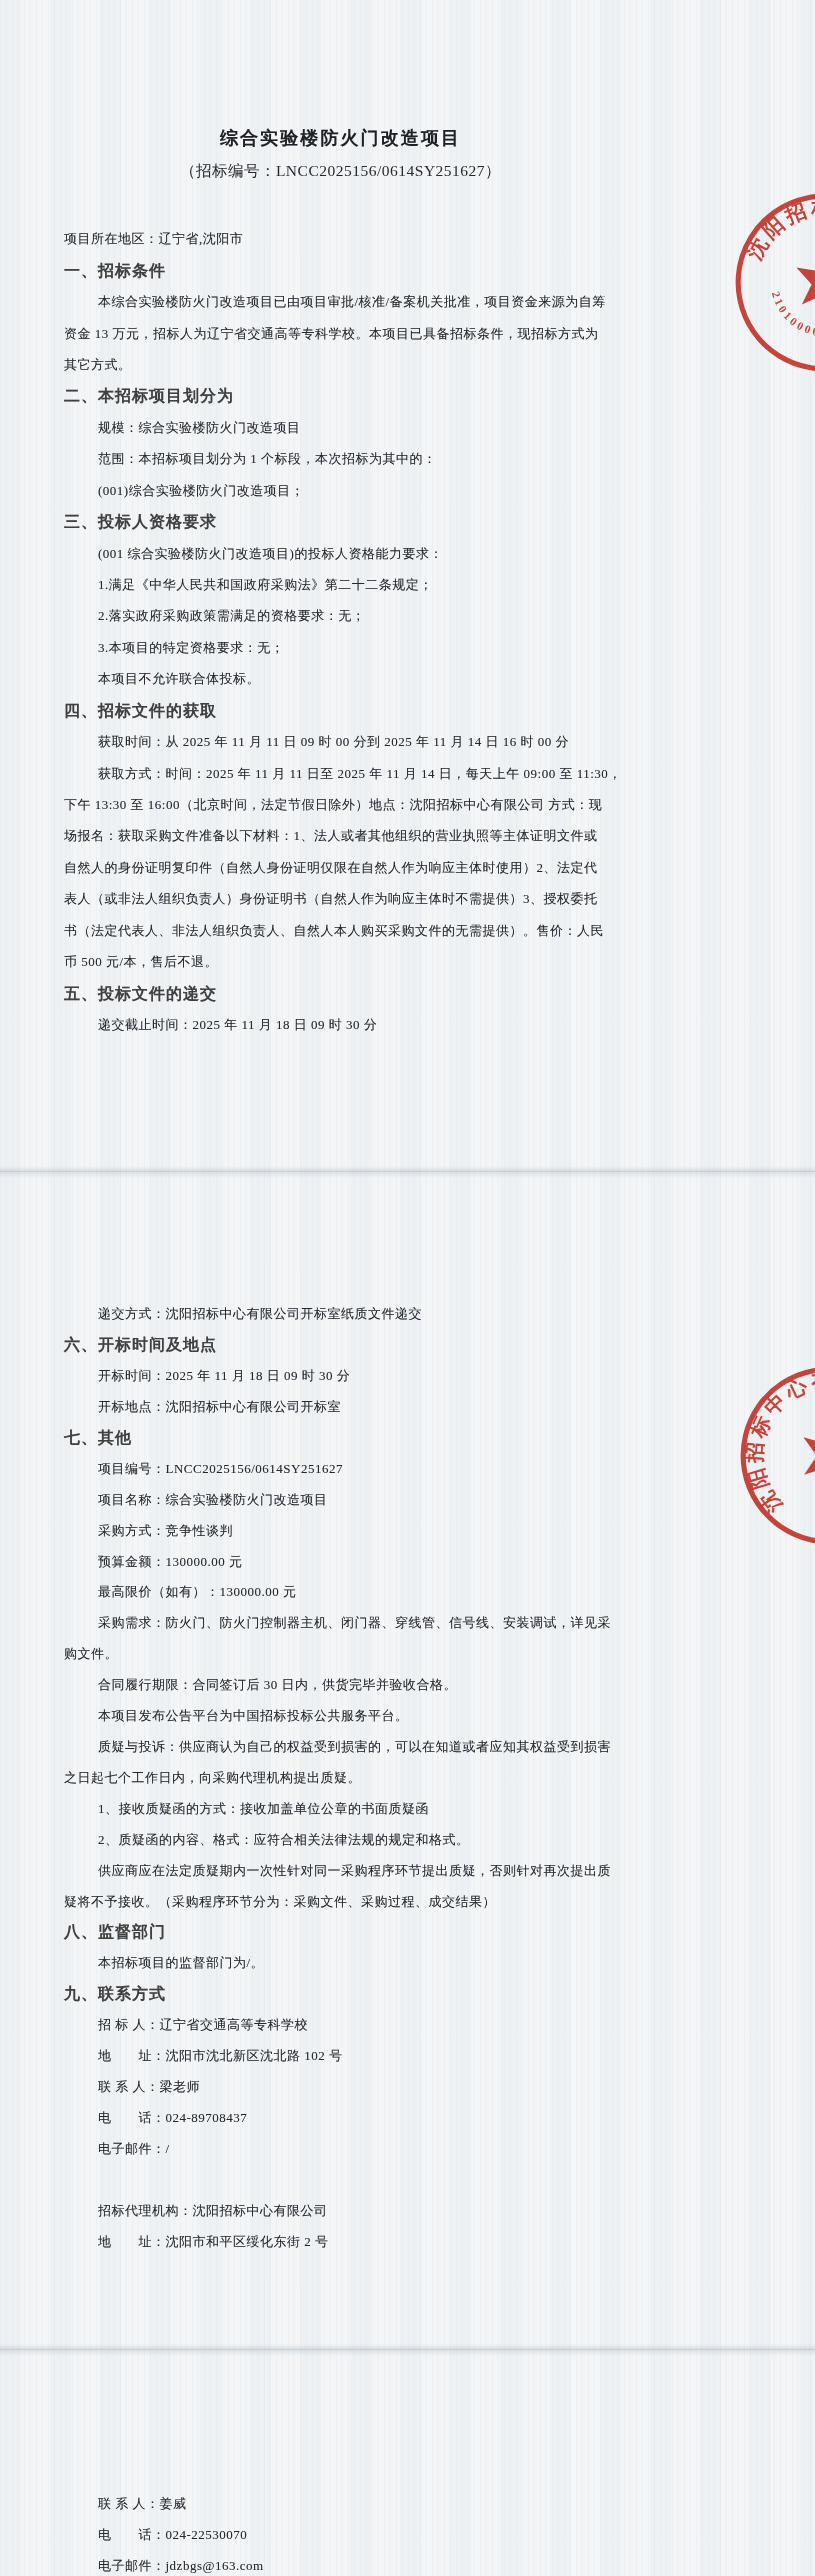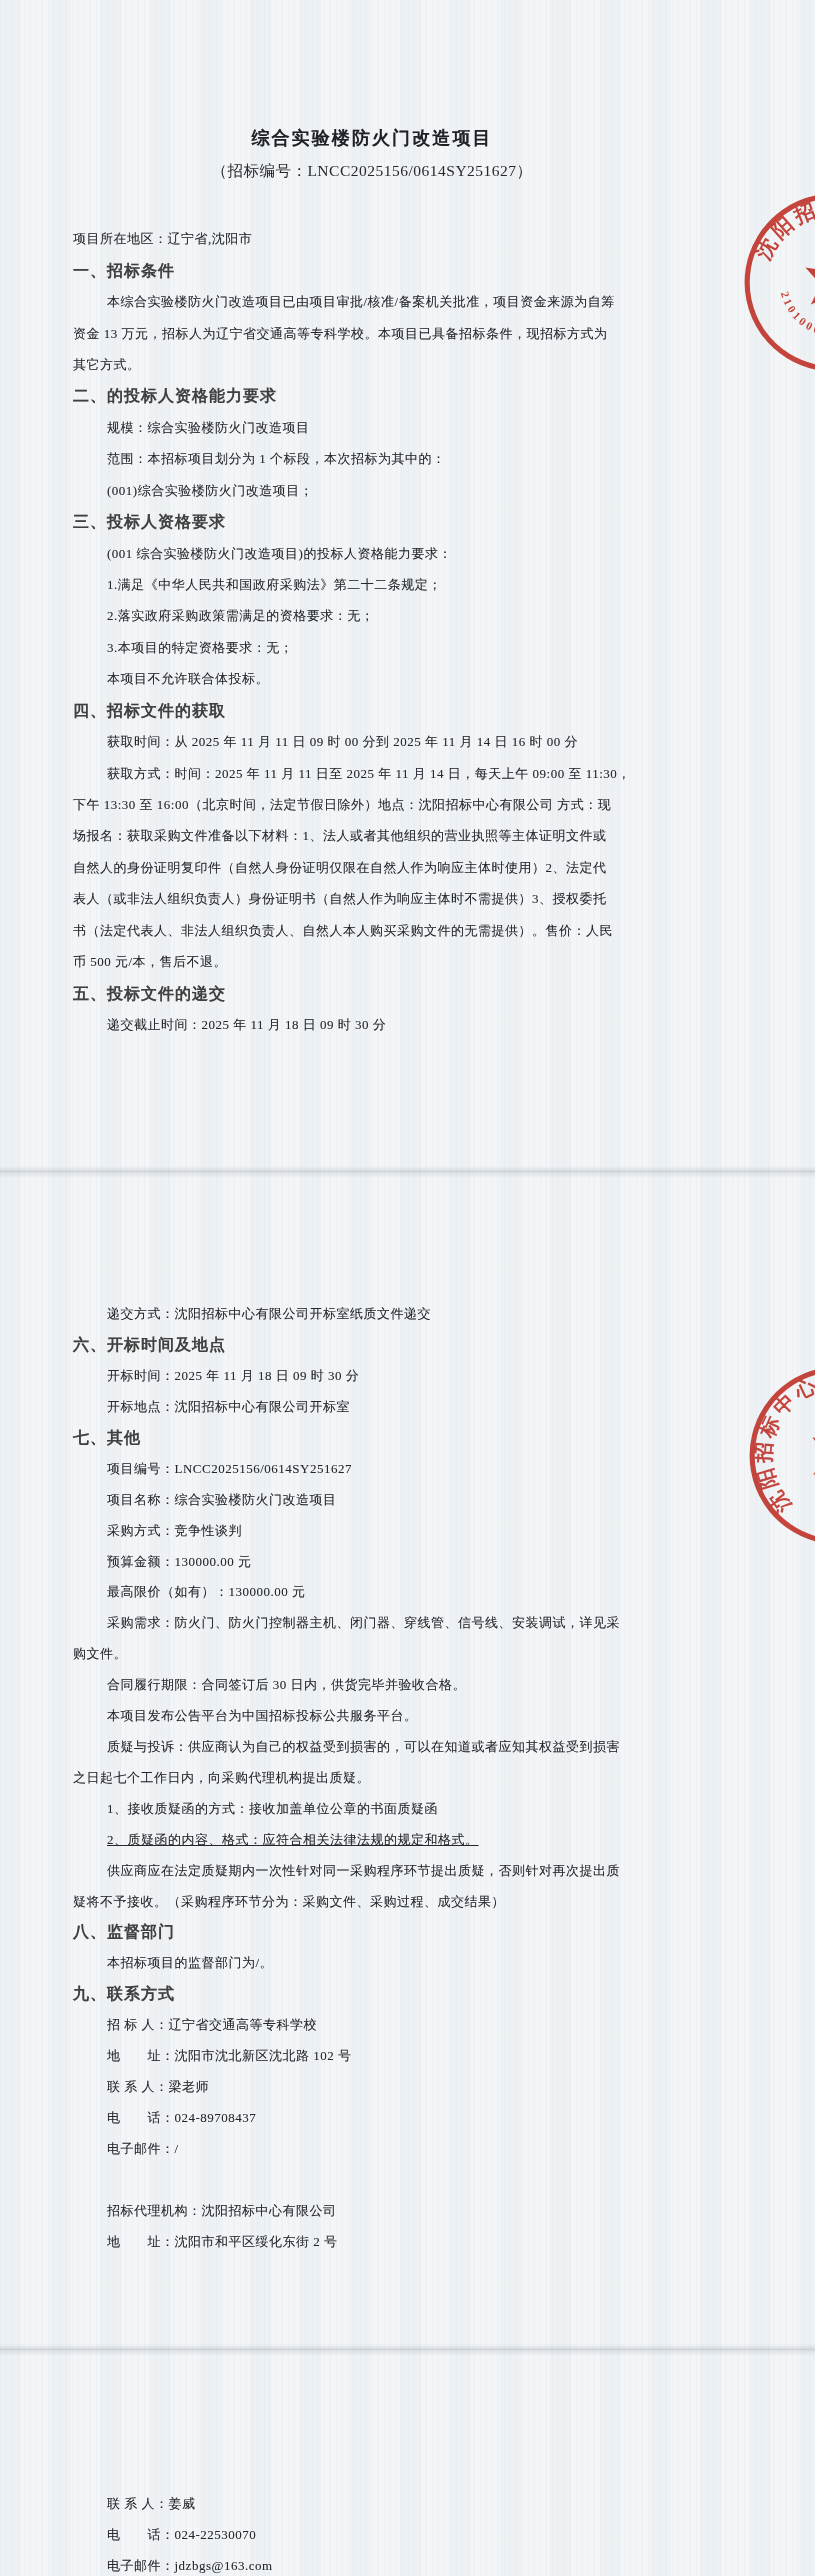--- a/index.html
+++ b/index.html
@@ -11,21 +11,21 @@
   
   .scan::before{
     content:"";position:absolute;inset:0;pointer-events:none;
     background:
       repeating-linear-gradient(90deg,
         rgba(173,196,210,.10) 0 1.5px, rgba(255,255,255,0) 1.5px 4.6px,
         rgba(188,203,214,.07) 4.6px 7.2px, rgba(255,255,255,0) 7.2px 12px),
       repeating-linear-gradient(90deg,
         rgba(140,170,190,.05) 0 21px, rgba(255,255,255,0) 21px 50px);
   }
-  .page{position:absolute;left:9px;width:681px;height:1178px;padding-left:45px;}
+  .page{position:absolute;left:0;width:681px;height:1178px;}
   .page1{top:0;}
   .page2{top:1178px;}
   .page3{top:2355px;}
 
   .ln{
     position:absolute;font-size:13px;line-height:20.6px;height:20.6px;
     color:#25272d;white-space:pre;letter-spacing:0.5px;
     text-shadow:0 0 0.5px rgba(40,44,52,.25);
   }
   .x1{left:64px;}
@@ -59,21 +59,21 @@
 
   <div class="page page1">
     <div class="title" style="top:126px;">综合实验楼防火门改造项目</div>
     <div class="subtitle" style="top:161px;">（招标编号：LNCC2025156/0614SY251627）</div>
 
     <div class="ln x1" style="top:229px;">项目所在地区：辽宁省,沈阳市</div>
     <div class="ln x1 h" style="top:261px;">一、招标条件</div>
     <div class="ln x2" style="top:292px;">本综合实验楼防火门改造项目已由项目审批/核准/备案机关批准，项目资金来源为自筹</div>
     <div class="ln x1" style="top:324px;">资金 13 万元，招标人为辽宁省交通高等专科学校。本项目已具备招标条件，现招标方式为</div>
     <div class="ln x1" style="top:355px;">其它方式。</div>
-    <div class="ln x1 h" style="top:386px;">二、的投标人资格能力要求</div>
+    <div class="ln x1 h" style="top:386px;">二、本招标项目划分为</div>
     <div class="ln x2" style="top:418px;">规模：综合实验楼防火门改造项目</div>
     <div class="ln x2" style="top:449px;">范围：本招标项目划分为 1 个标段，本次招标为其中的：</div>
     <div class="ln x2" style="top:481px;">(001)综合实验楼防火门改造项目；</div>
     <div class="ln x1 h" style="top:512px;">三、投标人资格要求</div>
     <div class="ln x2" style="top:544px;">(001 综合实验楼防火门改造项目)的投标人资格能力要求：</div>
     <div class="ln x2" style="top:575px;">1.满足《中华人民共和国政府采购法》第二十二条规定；</div>
     <div class="ln x2" style="top:606px;">2.落实政府采购政策需满足的资格要求：无；</div>
     <div class="ln x2" style="top:638px;">3.本项目的特定资格要求：无；</div>
     <div class="ln x2" style="top:669px;">本项目不允许联合体投标。</div>
     <div class="ln x1 h" style="top:701px;">四、招标文件的获取</div>
@@ -121,21 +121,21 @@
     <div class="ln x2" style="top:343px;">采购方式：竞争性谈判</div>
     <div class="ln x2" style="top:374px;">预算金额：130000.00 元</div>
     <div class="ln x2" style="top:404px;">最高限价（如有）：130000.00 元</div>
     <div class="ln x2" style="top:435px;">采购需求：防火门、防火门控制器主机、闭门器、穿线管、信号线、安装调试，详见采</div>
     <div class="ln x1" style="top:466px;">购文件。</div>
     <div class="ln x2" style="top:497px;">合同履行期限：合同签订后 30 日内，供货完毕并验收合格。</div>
     <div class="ln x2" style="top:528px;text-align:center;">本项目发布公告平台为中国招标投标公共服务平台。</div>
     <div class="ln x2" style="top:559px;">质疑与投诉：供应商认为自己的权益受到损害的，可以在知道或者应知其权益受到损害</div>
     <div class="ln x1" style="top:590px;">之日起七个工作日内，向采购代理机构提出质疑。</div>
     <div class="ln x2" style="top:621px;">1、接收质疑函的方式：接收加盖单位公章的书面质疑函</div>
-    <div class="ln x2" style="top:652px;text-decoration:underline;">2、质疑函的内容、格式：应符合相关法律法规的规定和格式。</div>
+    <div class="ln x2" style="top:652px;">2、质疑函的内容、格式：应符合相关法律法规的规定和格式。</div>
     <div class="ln x2" style="top:683px;">供应商应在法定质疑期内一次性针对同一采购程序环节提出质疑，否则针对再次提出质</div>
     <div class="ln x1" style="top:714px;">疑将不予接收。（采购程序环节分为：采购文件、采购过程、成交结果）</div>
     <div class="ln x1 h" style="top:744px;">八、监督部门</div>
     <div class="ln x2" style="top:775px;">本招标项目的监督部门为/。</div>
     <div class="ln x1 h" style="top:806px;">九、联系方式</div>
     <div class="ln x2" style="top:837px;">招 标 人：辽宁省交通高等专科学校</div>
     <div class="ln x2" style="top:868px;">地　　址：沈阳市沈北新区沈北路 102 号</div>
     <div class="ln x2" style="top:899px;">联 系 人：梁老师</div>
     <div class="ln x2" style="top:930px;">电　　话：024-89708437</div>
     <div class="ln x2" style="top:961px;">电子邮件：/</div>

